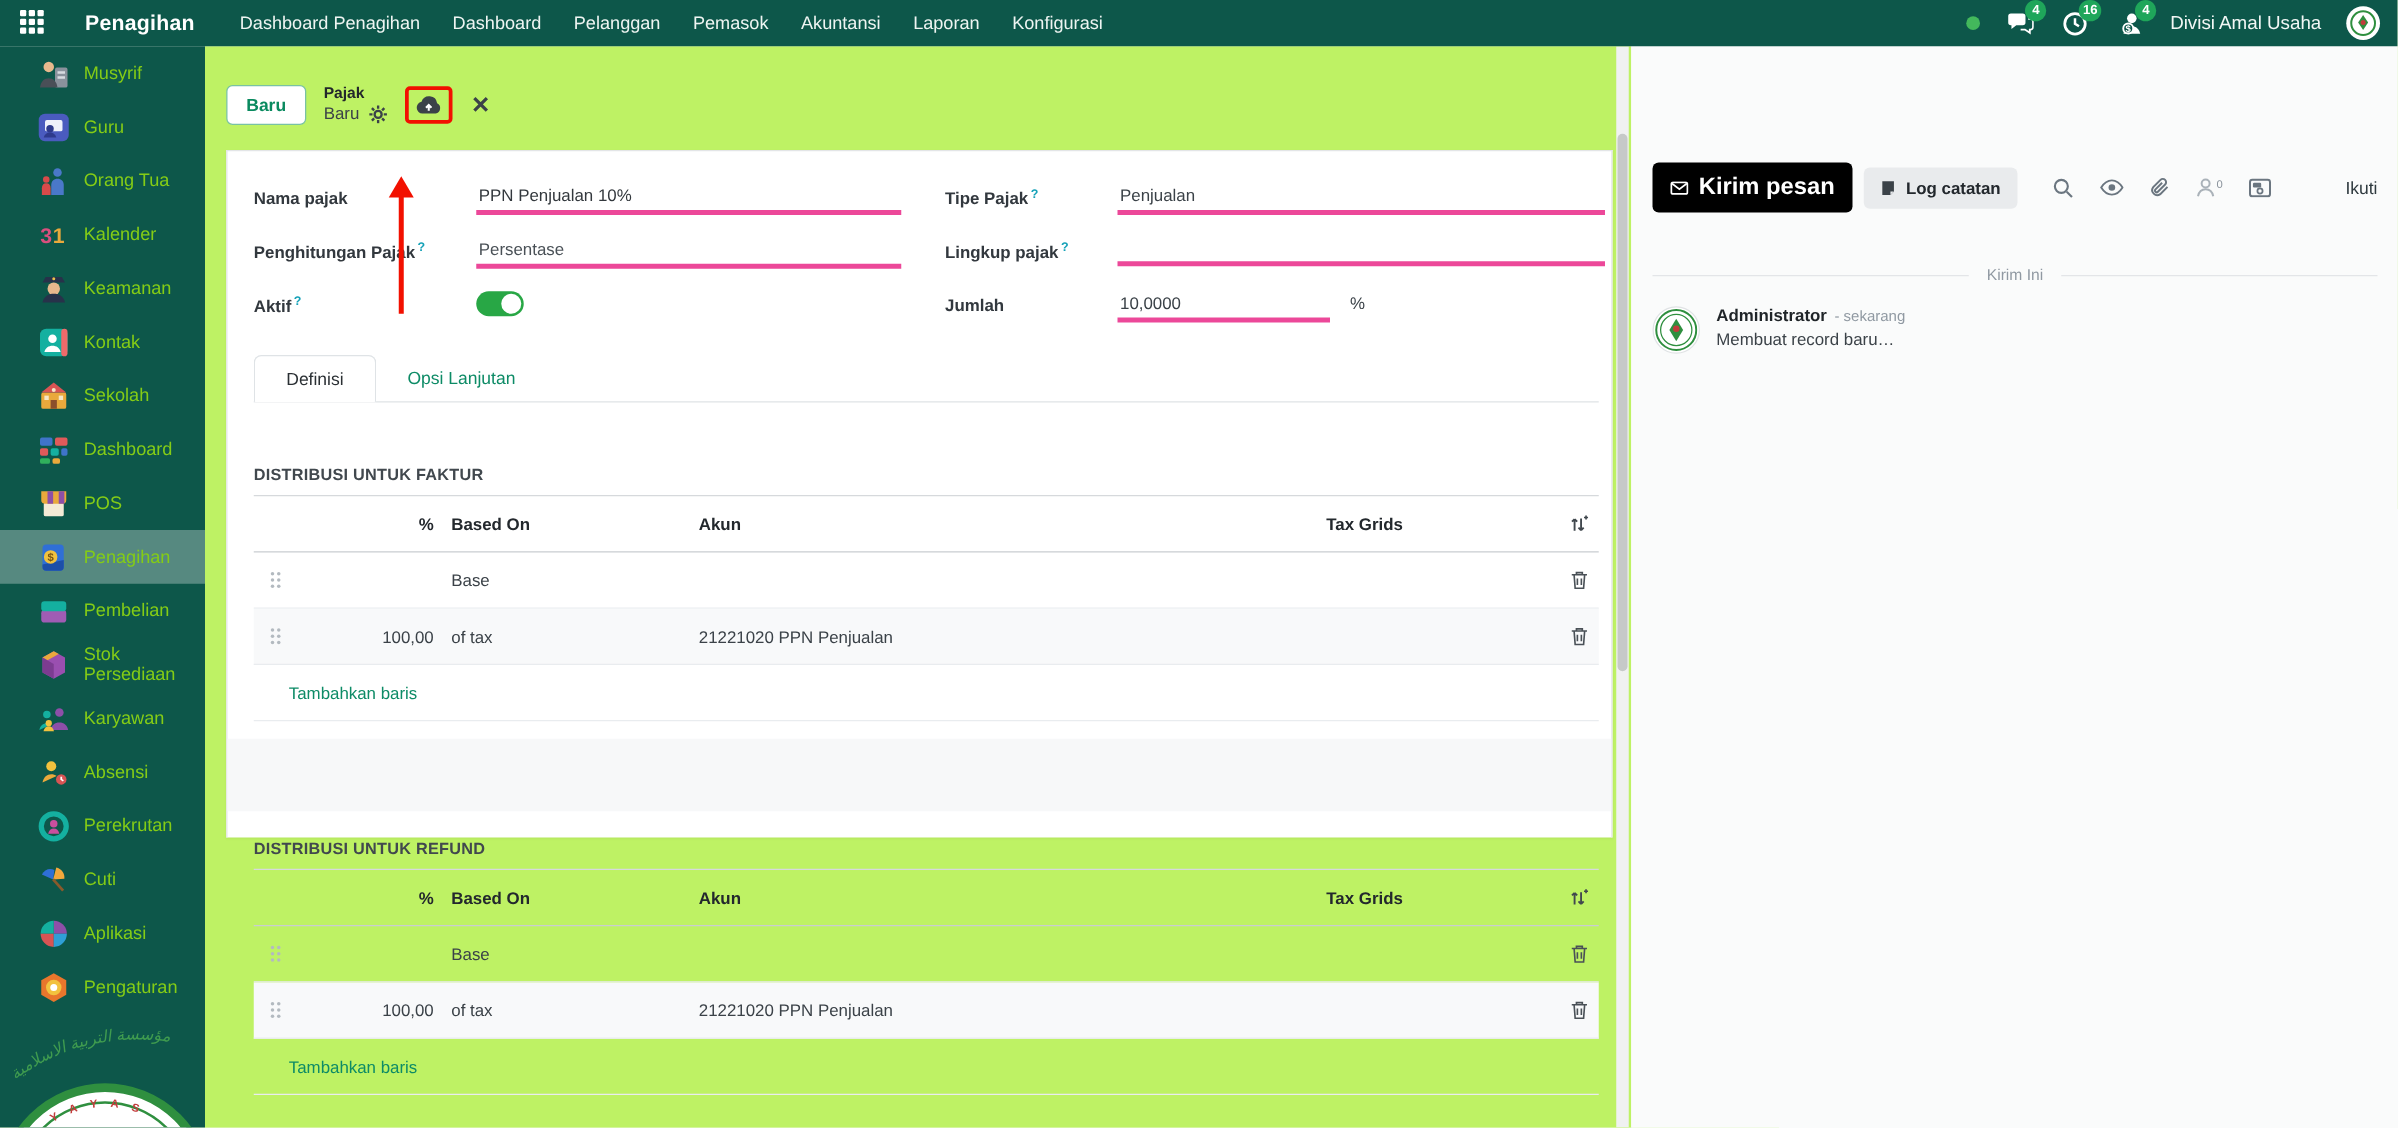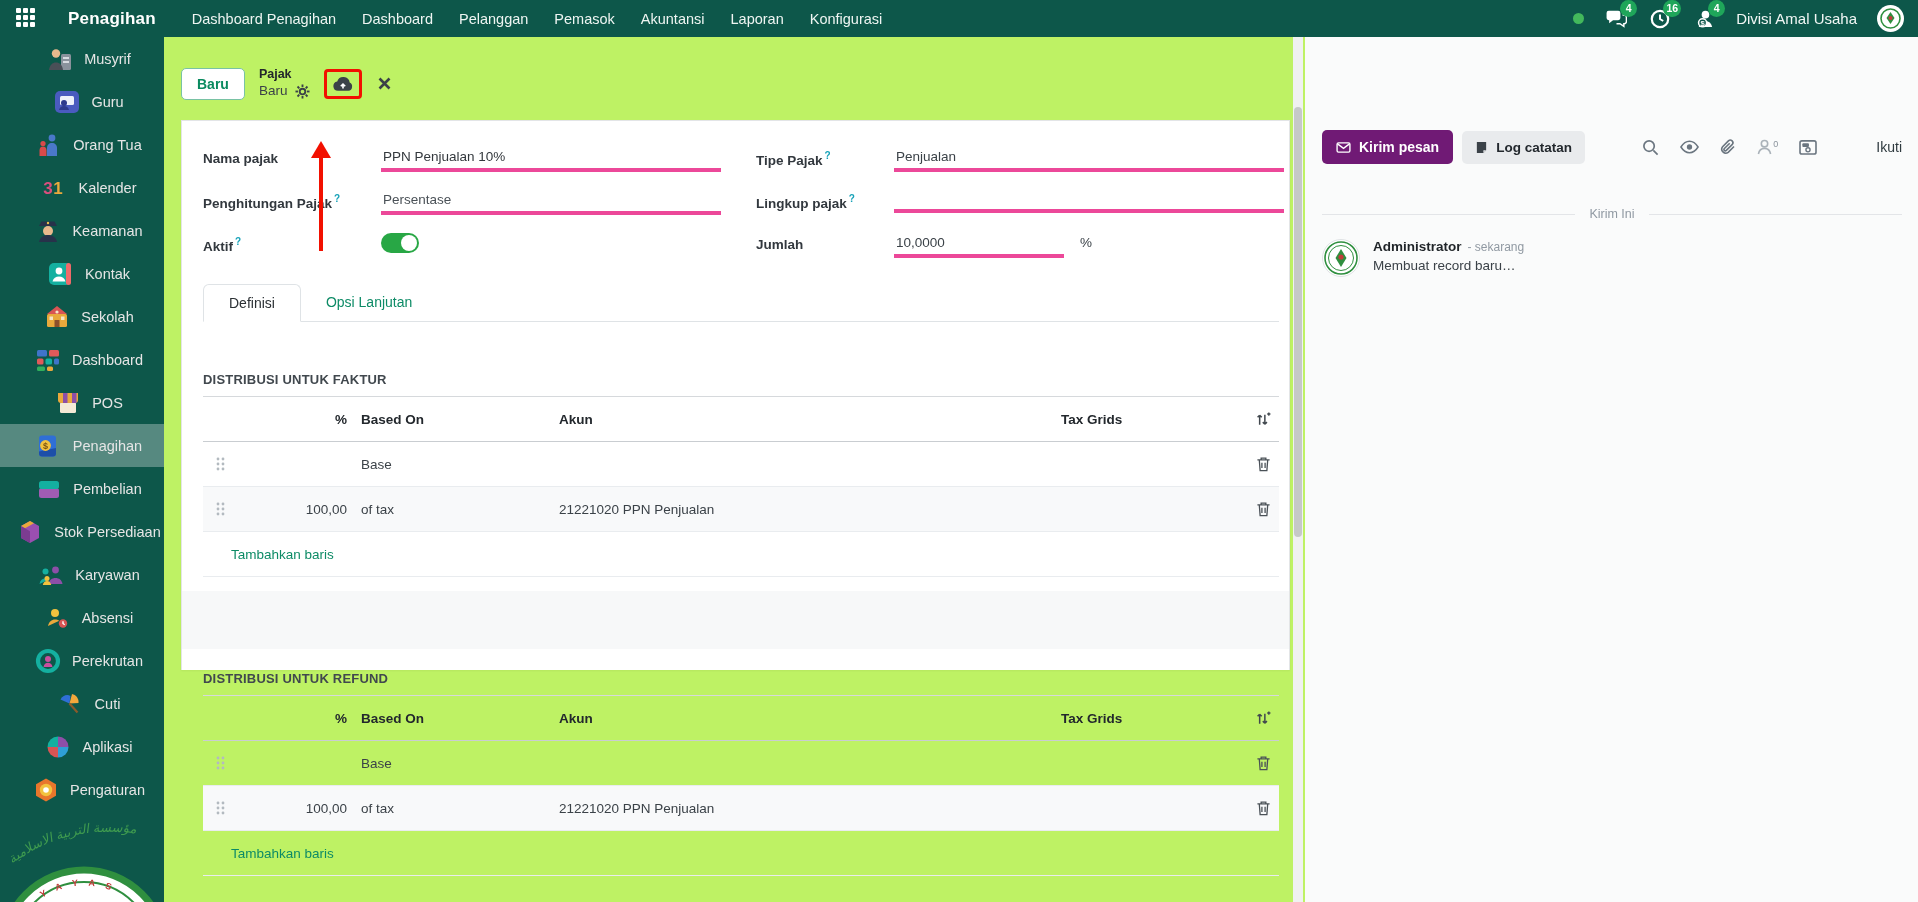--- a/index.html
+++ b/index.html
@@ -20,22 +20,22 @@
   .nav-ico { position:relative; width:24px; height:24px; display:flex; align-items:center; justify-content:center; cursor:pointer; }
   .badge { position:absolute; top:-7px; right:-9px; min-width:17px; height:17px; padding:0 3px;
     background:#1fa65a; border-radius:9px; color:#fff; font-size:10.5px; font-weight:700;
     display:flex; align-items:center; justify-content:center; }
   .company { font-size:15px; color:#f2f7f5; }
   .avatar-top { width:27px; height:27px; border-radius:50%; background:#fff; display:flex;
     align-items:center; justify-content:center; overflow:hidden; cursor:pointer; }
 
   
   .sidebar { position:absolute; left:0; top:37px; width:164px; bottom:0; background:#0d574a; z-index:20; }
-  .s-item { height:43px; display:flex; align-items:center; gap:11px; padding-left:13px;
-    color:#e5e5e5; font-size:14.5px; cursor:pointer;justify-content:center; }
+  .s-item { height:43px; display:flex; align-items:center; gap:11px; padding-left:29px;
+    color:#84cc16; font-size:14.5px; cursor:pointer; }
   .s-item.active { background:rgba(255,255,255,.3); }
   .s-icon { width:27px; height:27px; flex:0 0 27px; display:flex; align-items:center; justify-content:center; }
   .side-logo { position:absolute; bottom:0; left:0; width:164px; height:100px; overflow:hidden; }
 
   
   .content { position:absolute; left:164px; top:37px; width:1141px; bottom:0; background:#bef264; overflow:hidden; }
   .breadcrumb { height:83px; display:flex; align-items:center; padding:10px 0 0 17px; gap:14px; }
   .btn-new { background:#fff; border:1px solid #79c2a4; color:#0a8a5f; font-weight:700; font-size:14px;
     padding:7px 15px; border-radius:5px; cursor:pointer; font-family:inherit; }
   .crumb-stack { display:flex; flex-direction:column; line-height:1.25; }
@@ -81,21 +81,21 @@
     border-bottom:1px solid #e9ecef; cursor:pointer; }
   .gap-band { height:58px; background:#f7f8f9; margin:14px -10px 0 -21px; }
   .trash-btn,.cols-btn { cursor:pointer; display:inline-flex; }
 
   .scrollbar { position:absolute; left:1129px; top:0; width:10px; bottom:0; background:#f0f1f1; }
   .scroll-thumb { position:absolute; left:1px; top:70px; width:8px; height:430px; background:#c6c9c8; border-radius:4px; cursor:pointer; }
 
   
   .chatter { position:absolute; left:1305px; top:37px; right:0; bottom:0; background:#fafbfb; padding:93px 16px 0 17px; }
   .chat-actions { display:flex; align-items:center; }
-  .btn-send { background:#701a75; color:#fff; font-weight:700; font-size:14px; border:none; border-radius:5px;
+  .btn-send { background:#000000; color:#fff; font-weight:700; font-size:19px; border:none; border-radius:5px;
     padding:9px 14px; display:inline-flex; align-items:center; gap:8px; cursor:pointer; font-family:inherit; }
   .btn-log { background:#e9ebed; color:#23282d; font-weight:700; font-size:13.5px; border:none; border-radius:5px;
     padding:9px 13px; display:inline-flex; align-items:center; gap:8px; cursor:pointer; margin-left:9px; font-family:inherit; }
   .chat-icons { margin-left:auto; display:flex; align-items:center; gap:21px; color:#6b7680; }
   .ci { display:inline-flex; align-items:flex-start; cursor:pointer; }
   .ci sup { font-size:9px; color:#8a939c; margin-left:1px; }
   .follow { margin-left:38px; font-size:14px; color:#2f3a3f; cursor:pointer; }
   .divider { display:flex; align-items:center; margin-top:43px; color:#9099a2; font-size:12.5px; }
   .divider:before,.divider:after { content:""; flex:1; height:1px; background:#e3e5e8; }
   .divider span { margin:0 14px; }

